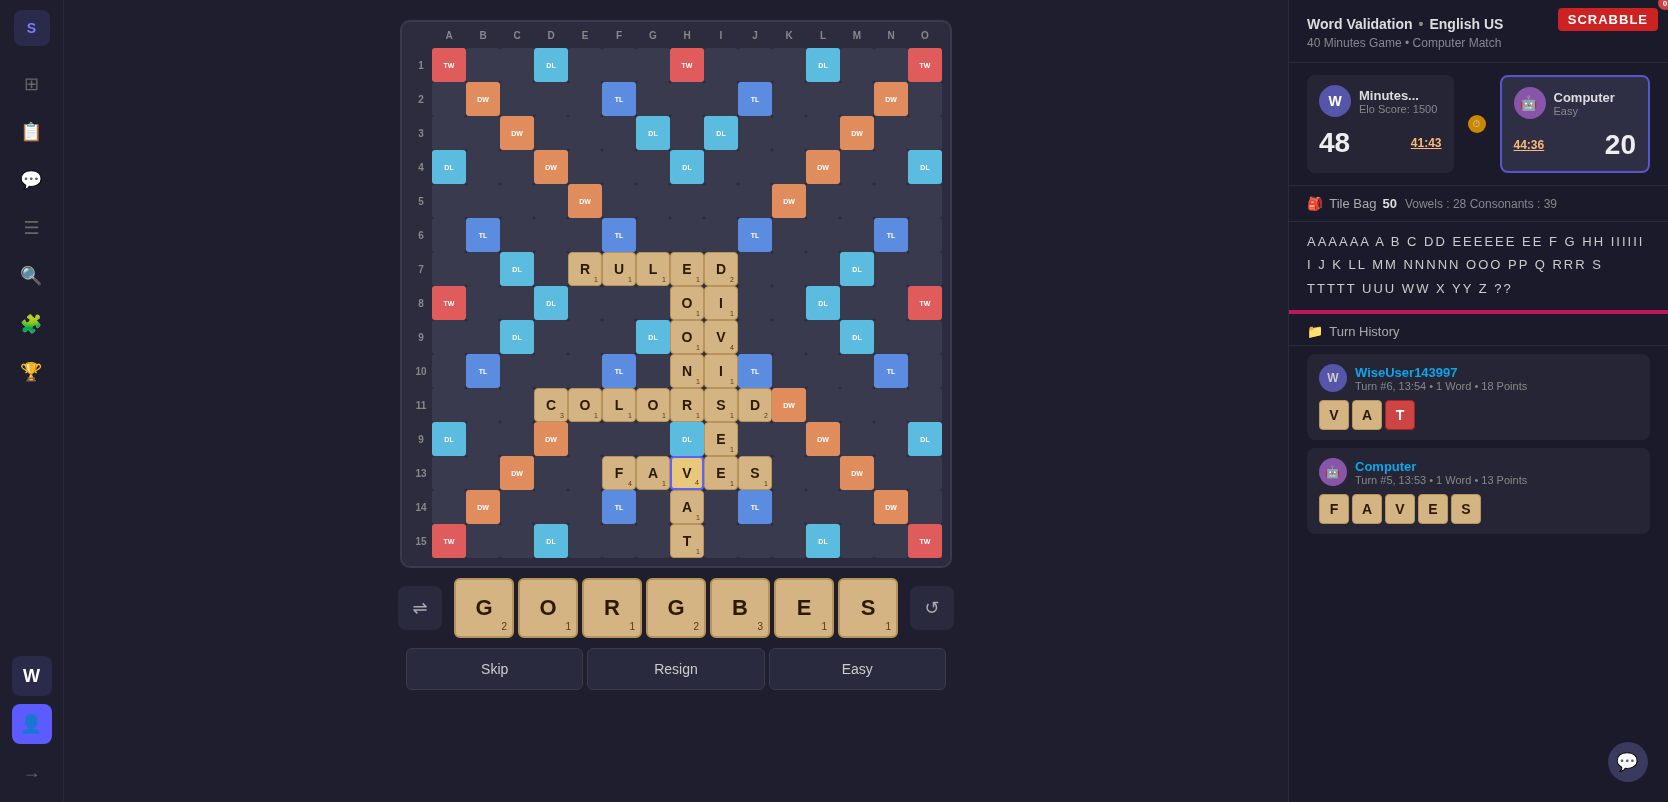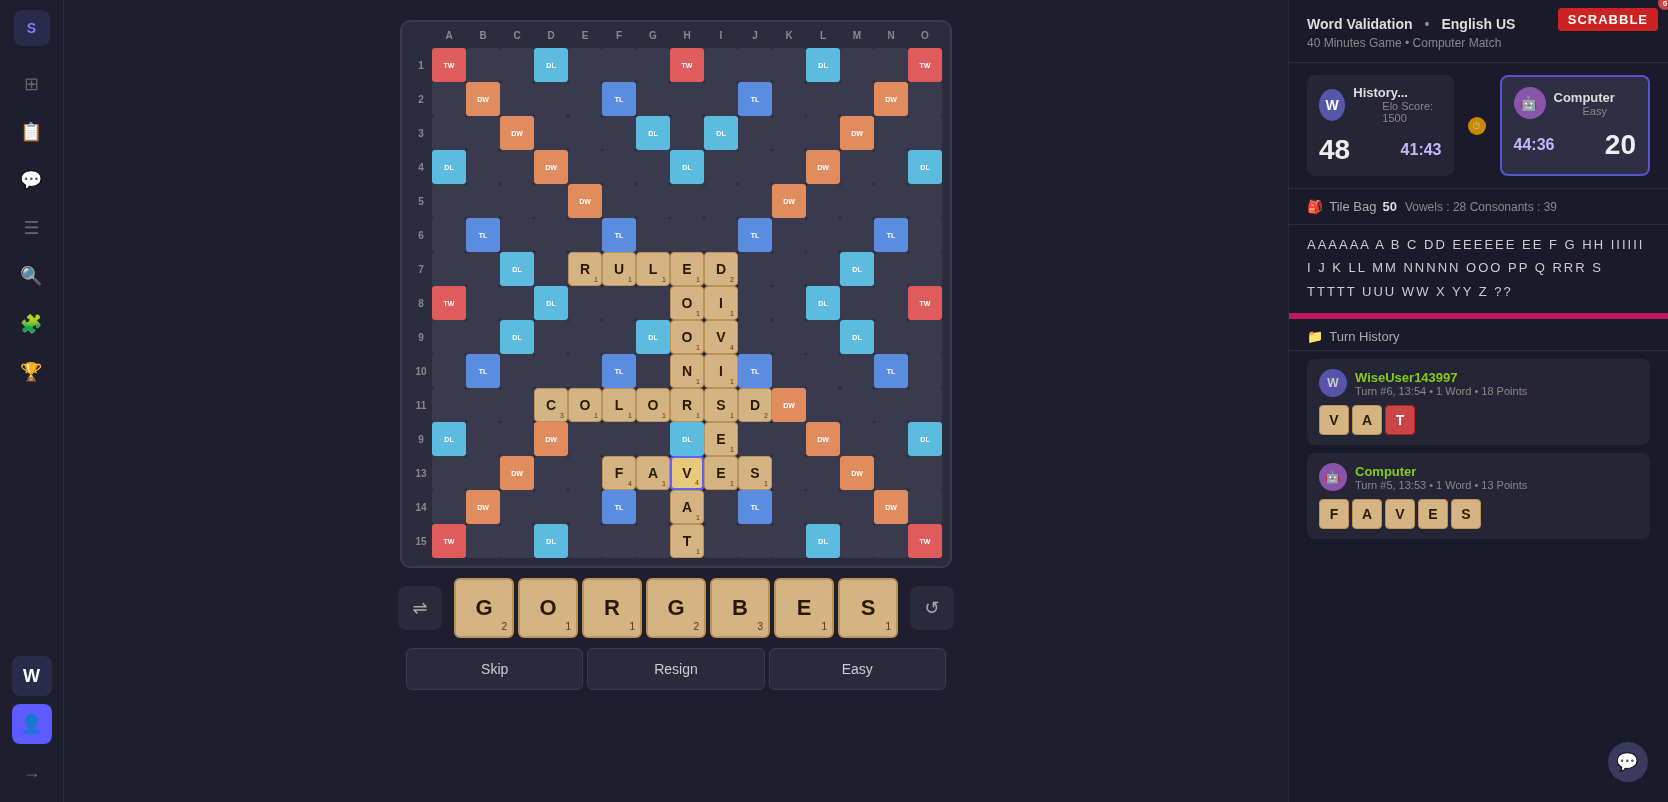--- a/index.html
+++ b/index.html
@@ -209,21 +209,21 @@
     .game-info-header {
       padding: 16px 18px 12px;
       border-bottom: 1px solid #2a2a3e;
     }
     .game-info-title {
       font-size: 14px;
       font-weight: 600;
       color: #ddd;
       display: flex;
       align-items: center;
-      gap: 12px;
+      gap: 6px;
     }
     .game-info-subtitle {
       font-size: 12px;
       color: #888;
       margin-top: 4px;
     }
     .dot { color: #888; }
 
     
     .players-section {
@@ -260,37 +260,38 @@
     .avatar-w { background: #5555aa; color: #fff; }
     .avatar-computer {
       width: 32px; height: 32px;
       border-radius: 50%;
       background: #8855aa;
       overflow: hidden;
       display: flex; align-items: center; justify-content: center;
       font-size: 14px;
     }
     .player-name { font-size: 13px; font-weight: 600; color: #ddd; }
-    .player-elo { font-size: 11px; color: #888; margin-left: 29px; }
+    .player-elo { font-size: 11px; color: #888; }
     .player-score-row {
       display: flex;
       align-items: center;
       justify-content: space-between;
       margin-top: 4px;
       gap: 40px;
     }
     .player-score {
       font-size: 28px;
       font-weight: bold;
       color: #eee;
     }
     .player-timer {
-      font-size: 16px;
-      color: #c4b5fd;
+      font-size: 12px;
+      color: #fdba74;
       font-weight: 600;
+      text-decoration: underline;
     }
     .timer-icon {
       width: 18px; height: 18px;
       background: #cc8800;
       border-radius: 50%;
       display: inline-flex; align-items: center; justify-content: center;
       font-size: 10px;
       margin: 0 4px;
     }
 
@@ -307,21 +308,21 @@
       font-size: 13px;
       color: #aaa;
       display: flex; align-items: center; gap: 6px;
     }
     .tile-bag-count { font-weight: bold; color: #ddd; }
     .tile-bag-detail { font-size: 12px; color: #888; }
 
     
     .remaining-tiles {
       padding: 8px 18px 10px;
-      border-bottom: 6px solid #be185d;
+      border-bottom: 4px solid #be185d;
     }
     .remaining-letters {
       font-size: 13px;
       color: #ccc;
       line-height: 1.8;
       letter-spacing: 2px;
     }
 
     
     .turn-history-section {
@@ -347,21 +348,21 @@
     .turn-item-header {
       display: flex; align-items: center; gap: 8px;
       margin-bottom: 8px;
     }
     .turn-avatar {
       width: 28px; height: 28px;
       border-radius: 50%;
       display: flex; align-items: center; justify-content: center;
       font-size: 12px; font-weight: bold;
     }
-    .turn-user-name { font-size: 13px; font-weight: 600; color: #84cc16; }
+    .turn-user-name { font-size: 13px; font-weight: 600; color: #0ea5e9; }
     .turn-details { font-size: 11px; color: #888; }
     .turn-tiles {
       display: flex; gap: 3px;
     }
     .mini-tile {
       width: 30px; height: 30px;
       border-radius: 4px;
       display: flex; align-items: center; justify-content: center;
       font-size: 14px; font-weight: bold;
       position: relative;
@@ -857,21 +858,21 @@
       <span>Computer Match</span>
     </div>
   </div>
 
   <div class="players-section">
 
     <div class="player-card">
       <div class="player-header">
         <div class="player-avatar avatar-w">W</div>
         <div>
-          <div class="player-name">History...</div>
+          <div class="player-name">Minutes...</div>
           <div class="player-elo">Elo Score: 1500</div>
         </div>
       </div>
       <div class="player-score-row">
         <div class="player-score">48</div>
         <div class="player-timer">41:43</div>
       </div>
     </div>
 
     <div style="display:flex;align-items:center;flex-shrink:0;">

